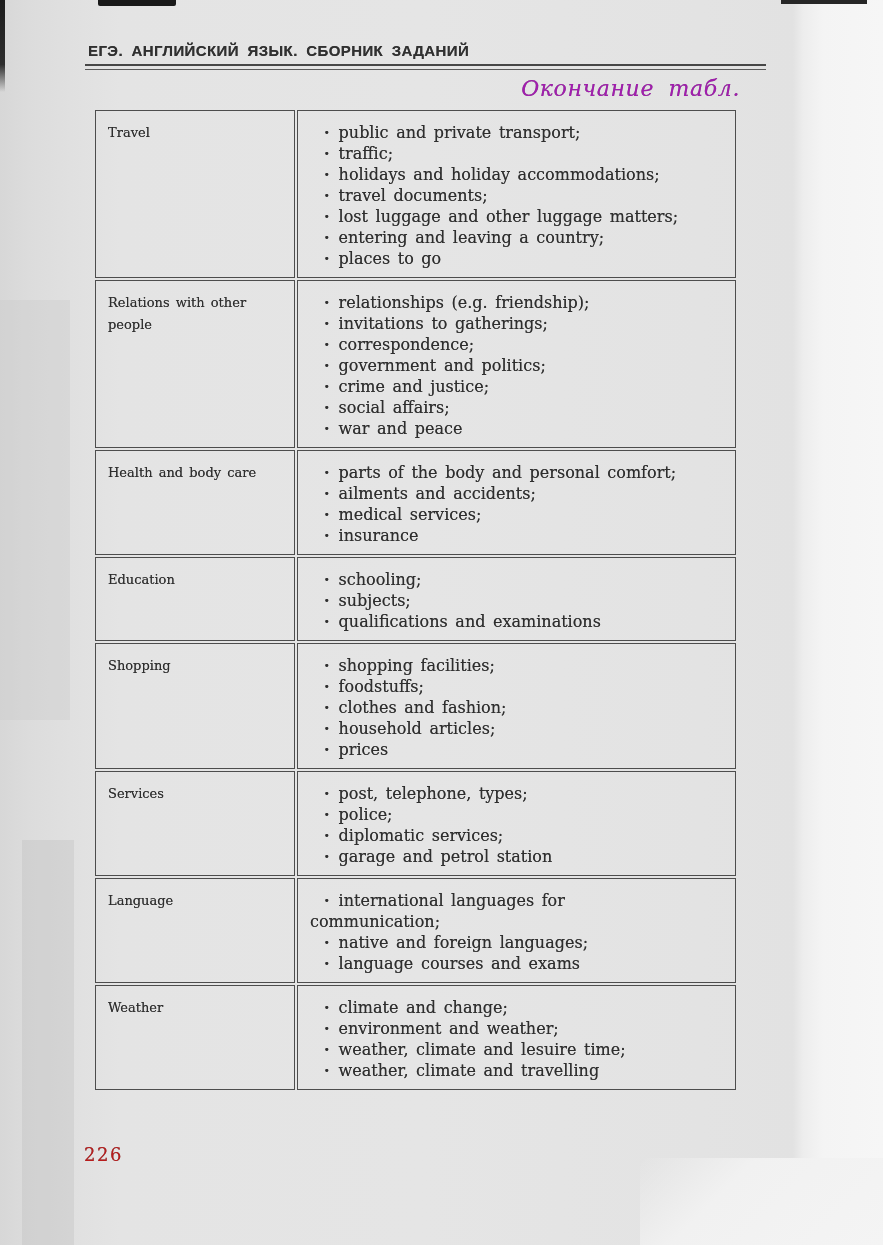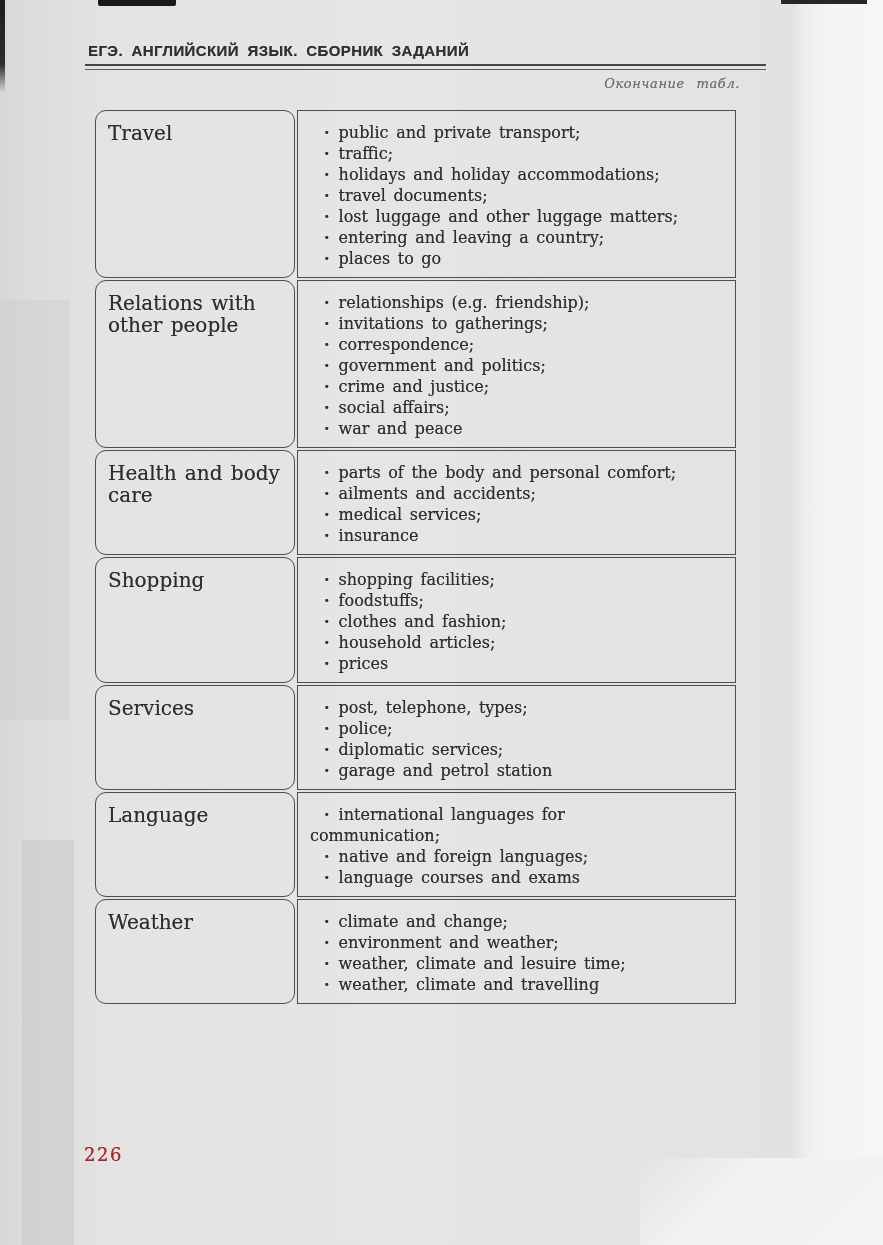--- a/index.html
+++ b/index.html
@@ -76,48 +76,47 @@
   .header-rule {
     position: absolute;
     left: 85px; top: 64px; width: 681px; height: 3px;
     border-top: 2px solid #474747;
     border-bottom: 1px solid #5a5a5a;
   }
   .table-caption {
     position: absolute;
     right: 143px; top: 76px;
     font-style: italic;
-    font-size: 13px;
+    font-size: 22px;
     letter-spacing: 0.6px;
     word-spacing: 7px;
-    color: #737373;
+    color: #a21caf;
     text-shadow: 0 0 0.6px rgba(51,51,51,0.6);
   }
 
   
   table.topics {
     position: absolute;
     left: 93px; top: 108px;
     width: 645px;
     border-collapse: separate;
     border-spacing: 2px;
     table-layout: fixed;
   }
   table.topics td {
     border: 1px solid #4d4d4d;
     vertical-align: top;
     padding: 11px 6px 8px 12px;
   }
   td.topic-cell {
     width: 180px;
-    font-size: 20px;
+    font-size: 13px;
     line-height: 22px;
     word-spacing: 2px;
     text-shadow: 0 0 0.6px rgba(46,46,46,0.65);
-    border-radius: 11px;
   }
   td.items-cell {
     font-size: 16px;
     line-height: 21px;
     padding-left: 10px;
     text-shadow: 0 0 0.6px rgba(46,46,46,0.65);
   }
   .item {
     white-space: pre-line;
     text-indent: 14px;
@@ -185,20 +184,28 @@
         <tr>
           <td class="topic-cell">Health and body care</td>
           <td class="items-cell">
             <div class="item"><span class="bullet">·</span><span>parts of the body and personal comfort;</span></div>
             <div class="item"><span class="bullet">·</span><span>ailments and accidents;</span></div>
             <div class="item"><span class="bullet">·</span><span>medical services;</span></div>
             <div class="item"><span class="bullet">·</span><span>insurance</span></div>
           </td>
         </tr>
         <tr>
+          <td class="topic-cell">Education</td>
+          <td class="items-cell">
+            <div class="item"><span class="bullet">·</span><span>schooling;</span></div>
+            <div class="item"><span class="bullet">·</span><span>subjects;</span></div>
+            <div class="item"><span class="bullet">·</span><span>qualifications and examinations</span></div>
+          </td>
+        </tr>
+        <tr>
           <td class="topic-cell">Shopping</td>
           <td class="items-cell">
             <div class="item"><span class="bullet">·</span><span>shopping facilities;</span></div>
             <div class="item"><span class="bullet">·</span><span>foodstuffs;</span></div>
             <div class="item"><span class="bullet">·</span><span>clothes and fashion;</span></div>
             <div class="item"><span class="bullet">·</span><span>household articles;</span></div>
             <div class="item"><span class="bullet">·</span><span>prices</span></div>
           </td>
         </tr>
         <tr>

